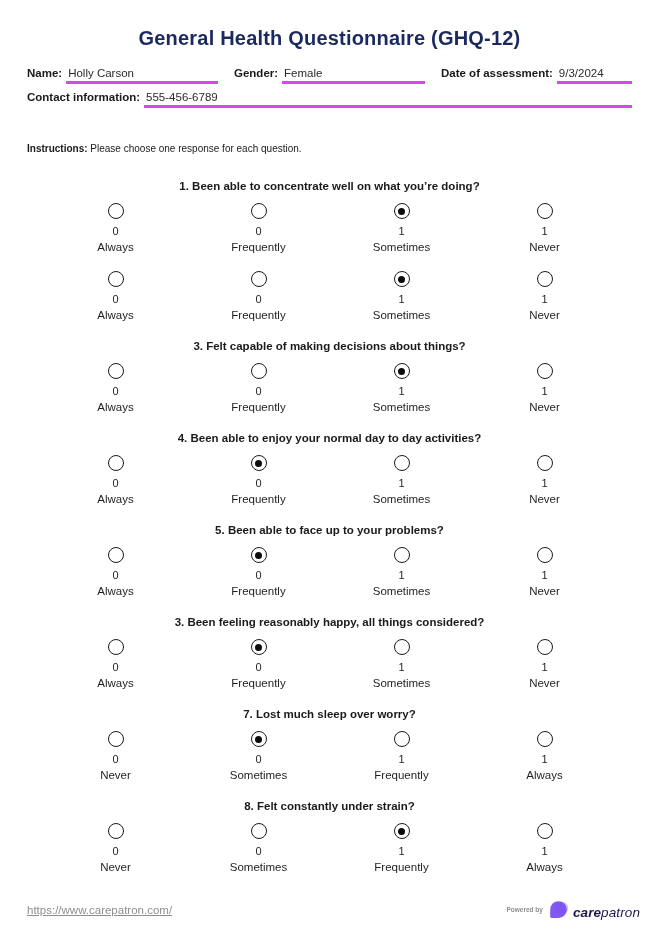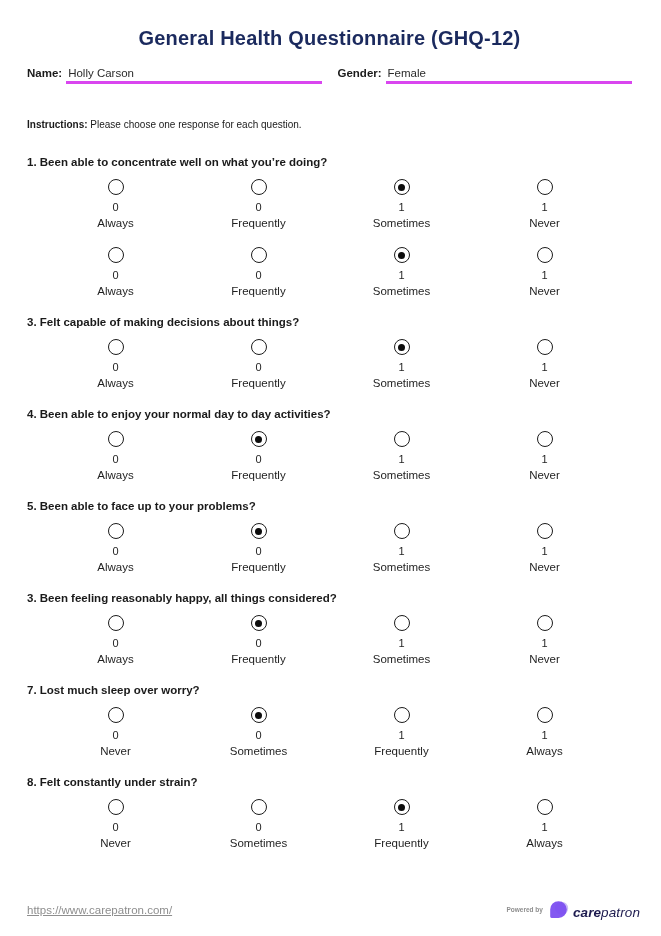--- a/index.html
+++ b/index.html
@@ -49,21 +49,21 @@
   .fields-row.second { margin-top:7px; }
   .fields-row.second .field { flex:1; }
   .instructions {
     margin-top:35px;
     font-size:10px;
   }
   .instructions b { font-weight:bold; }
   .questions {
     margin-top:25px;
   }
-  .question { margin-bottom:17px; }
+  .question { margin-bottom:17px;text-align:center; }
   .q-text {
     font-size:11.5px;
     font-weight:bold;
     line-height:15px;
     margin-bottom:9px;
   }
   .options-row {
     display:flex;
     margin-left:17px;
     width:572px;
@@ -147,22 +147,32 @@
 
   <div class="fields-row">
     <div class="field">
       <span class="field-label">Name:</span>
       <span class="field-value">Holly Carson</span>
     </div>
     <div class="field">
       <span class="field-label">Gender:</span>
       <span class="field-value">Female</span>
     </div>
+    <div class="field">
+      <span class="field-label">Date of assessment:</span>
+      <span class="field-value">9/3/2024</span>
+    </div>
   </div>
 
+  <div class="fields-row second">
+    <div class="field">
+      <span class="field-label">Contact information:</span>
+      <span class="field-value">555-456-6789</span>
+    </div>
+  </div>
 
   <div class="instructions">
     <b>Instructions:</b>
     <span>Please choose one response for each question.</span>
   </div>
 
   <div class="questions">
     <div class="question">
       <div class="q-text">1. Been able to concentrate well on what you’re doing?</div>
       <div class="options-row">

